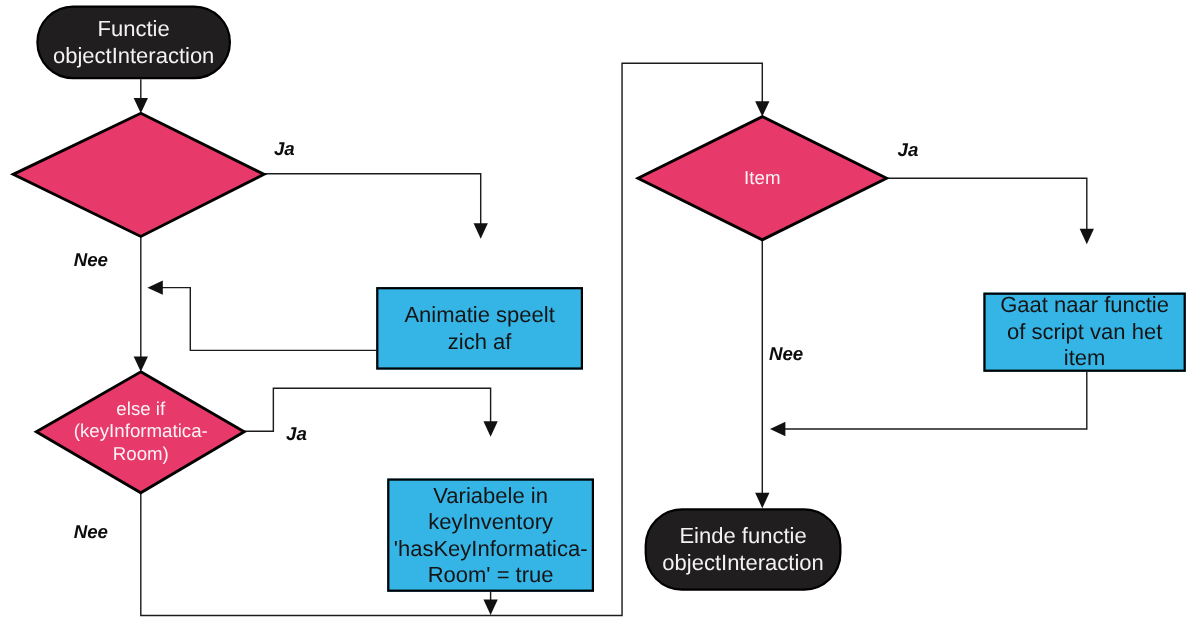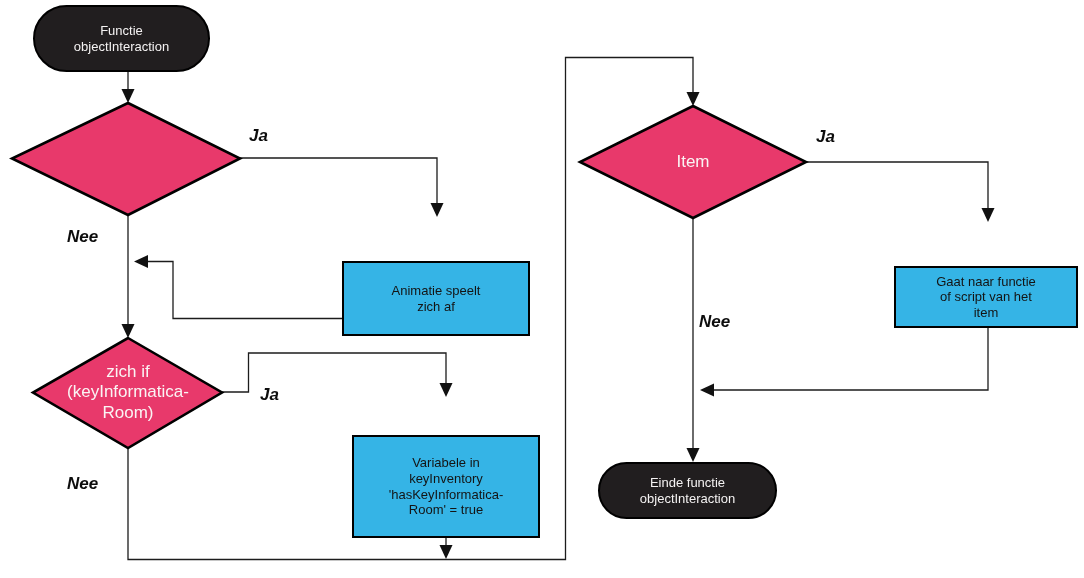--- a/index.html
+++ b/index.html
@@ -9,21 +9,21 @@
     background:#ffffff;
     font-family:"Liberation Sans", sans-serif;
     overflow:hidden;
   }
   svg.wires{position:absolute;left:0;top:0;}
   .node{
     position:absolute;
     display:flex;align-items:center;justify-content:center;
     text-align:center;
     white-space:pre-line;
-    font-size:13px;line-height:1.2;
+    font-size:20px;line-height:1.2;
     box-sizing:border-box;
   }
   .terminator{
     background:#211e1f;
     color:#f4f2f2;
     border:2px solid #000000;
     border-radius:34px;
   }
   .process{
     background:#35b4e6;
@@ -90,40 +90,40 @@
     <span>Functie
 objectInteraction</span>
   </div>
 
 
   <div class="node process" style="left:342px;top:217px;width:188px;height:75px;">
     <span>Animatie speelt
 zich af</span>
   </div>
 
-  <div class="diamond-label" style="left:33px;top:361px;width:190px;height:63px;">zich if
+  <div class="diamond-label" style="left:33px;top:361px;width:190px;height:63px;">else if
 (keyInformatica-
 Room)</div>
 
   <div class="node process" style="left:352px;top:391px;width:188px;height:103px;">
     <span>Variabele in
 keyInventory
 'hasKeyInformatica-
 Room' = true</span>
   </div>
 
   <div class="diamond-label" style="left:618px;top:148px;width:150px;height:28px;">Item</div>
 
-  <div class="node process" style="left:894px;top:222px;width:184px;height:62px;">
+  <div class="node process" style="left:894px;top:222px;width:184px;height:72px;">
     <span>Gaat naar functie
 of script van het
 item</span>
   </div>
 
-  <div class="node terminator" style="left:598px;top:462px;width:179px;height:57px;">
+  <div class="node terminator" style="left:586px;top:462px;width:179px;height:75px;">
     <span>Einde functie
 objectInteraction</span>
   </div>
 
   <div class="edge-label" style="left:249px;top:126px;">Ja</div>
   <div class="edge-label" style="left:67px;top:227px;">Nee</div>
   <div class="edge-label" style="left:260px;top:385px;">Ja</div>
   <div class="edge-label" style="left:67px;top:474px;">Nee</div>
   <div class="edge-label" style="left:816px;top:127px;">Ja</div>
   <div class="edge-label" style="left:699px;top:312px;">Nee</div>

